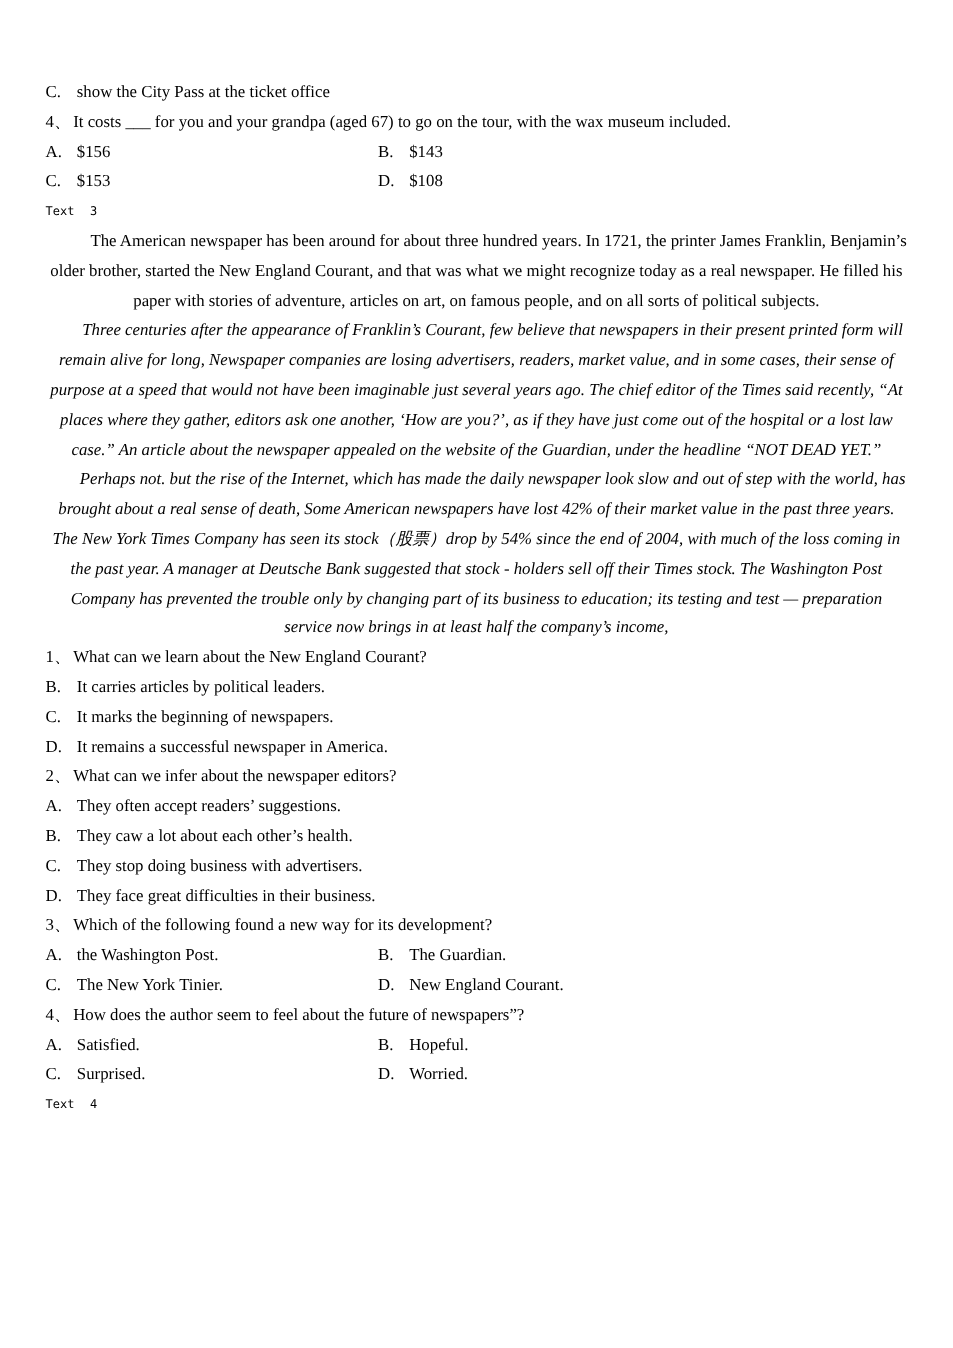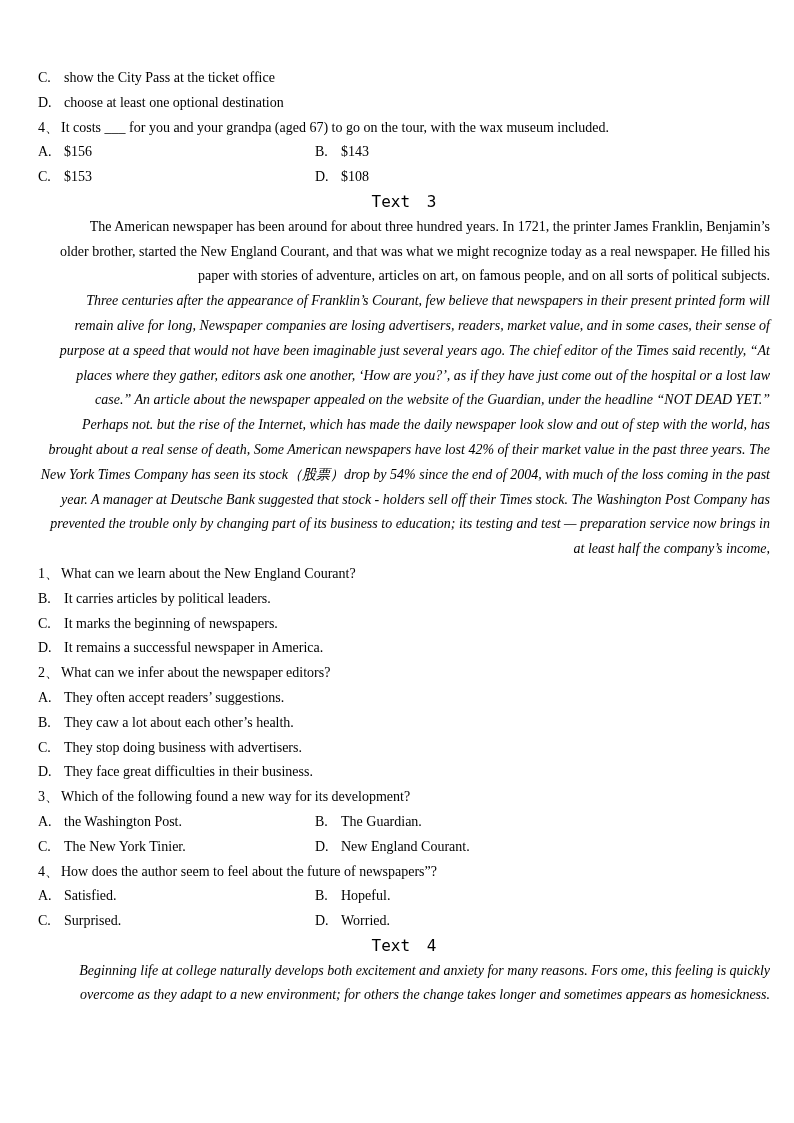--- a/index.html
+++ b/index.html
@@ -10,35 +10,34 @@
   .page {
     position: relative;
     width: 794px;
     height: 1123px;
     margin: 0 auto;
     background: #ffffff;
     color: #000000;
     font-family: "Liberation Serif", "DejaVu Serif", serif;
     font-size: 14px;
     box-sizing: border-box;
-    padding: 66px 24px 0 38px;
+    padding: 66px 38px 0 38px;
     overflow: hidden;
   }
   .line {
     line-height: 24.8px;
   }
   .paragraph {
-    text-align: right;
+    text-align: center;
   }
   .indent-large { text-indent: 37px; }
   .indent-normal { text-indent: 27px; font-style: italic; }
   .section-heading {
-    text-align: center;
     font-family: "DejaVu Sans Mono", "Liberation Mono", monospace;
-    font-size: 16px;
+    font-size: 10px;
     word-spacing: 7px;
   }
   .question-line .q-label {
     margin-right: 2px;
   }
   .option-line .opt-label,
   .cell .opt-label {
     display: inline-block;
     min-width: 26px;
   }
@@ -47,21 +46,20 @@
   }
   .cell-left  { width: 277px; }
   .cell-right { flex: 1; }
 </style>
 </head>
 <body>
 
 <div class="page">
   <div id="doc-content">
       <div class="line option-line"><span class="opt-label">C.</span><span>show the City Pass at the ticket office</span></div>
-      <div class="line option-line"><span class="opt-label">D.</span><span>choose at least one optional destination</span></div>
       <div class="line question-line"><span class="q-label">4、</span><span>It costs ___ for you and your grandpa (aged 67) to go on the tour, with the wax museum included.</span></div>
       <div class="line options-row">
         <div class="cell cell-left"><span class="opt-label">A.</span><span>$156</span></div>
         <div class="cell cell-right"><span class="opt-label">B.</span><span>$143</span></div>
       </div>
       <div class="line options-row">
         <div class="cell cell-left"><span class="opt-label">C.</span><span>$153</span></div>
         <div class="cell cell-right"><span class="opt-label">D.</span><span>$108</span></div>
       </div>
       <div class="line section-heading">Text 3</div>
@@ -89,15 +87,14 @@
       <div class="line question-line"><span class="q-label">4、</span><span>How does the author seem to feel about the future of newspapers”?</span></div>
       <div class="line options-row">
         <div class="cell cell-left"><span class="opt-label">A.</span><span>Satisfied.</span></div>
         <div class="cell cell-right"><span class="opt-label">B.</span><span>Hopeful.</span></div>
       </div>
       <div class="line options-row">
         <div class="cell cell-left"><span class="opt-label">C.</span><span>Surprised.</span></div>
         <div class="cell cell-right"><span class="opt-label">D.</span><span>Worried.</span></div>
       </div>
       <div class="line section-heading">Text 4</div>
-      <div class="line paragraph indent-normal">Beginning life at college naturally develops both excitement and anxiety for many reasons. Fors ome, this feeling is quickly overcome as they adapt to a new environment; for others the change takes longer and sometimes appears as homesickness.</div>
     </div>
 </div>
 
 </body></html>

